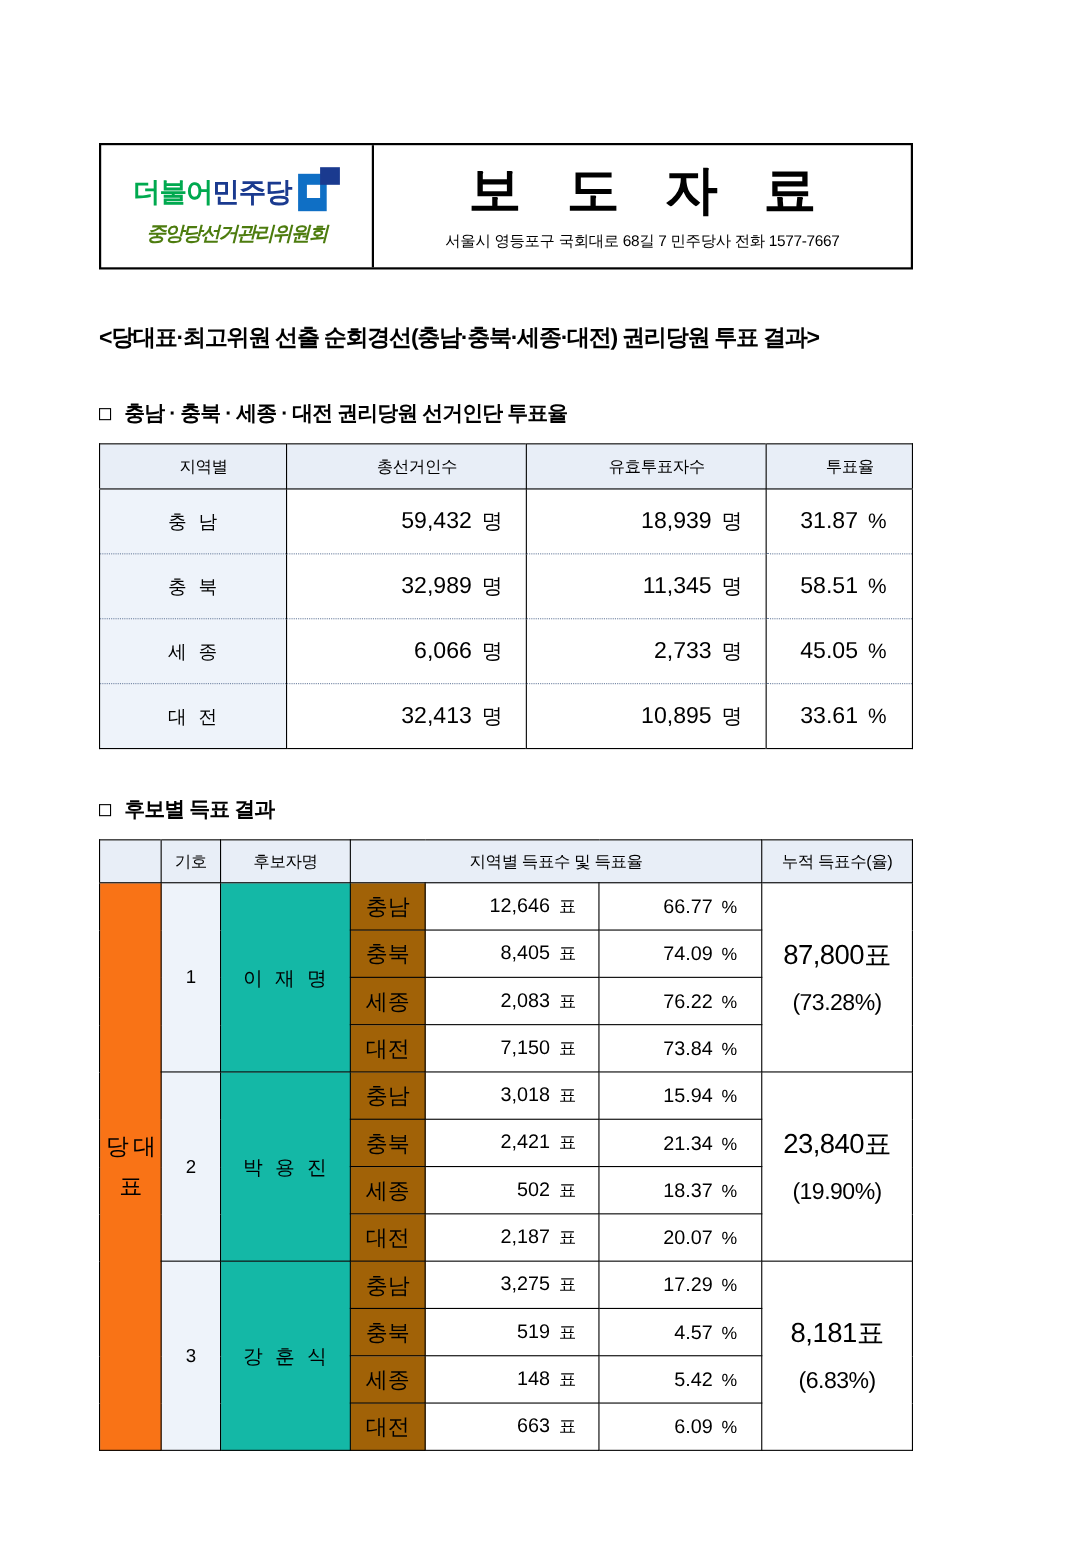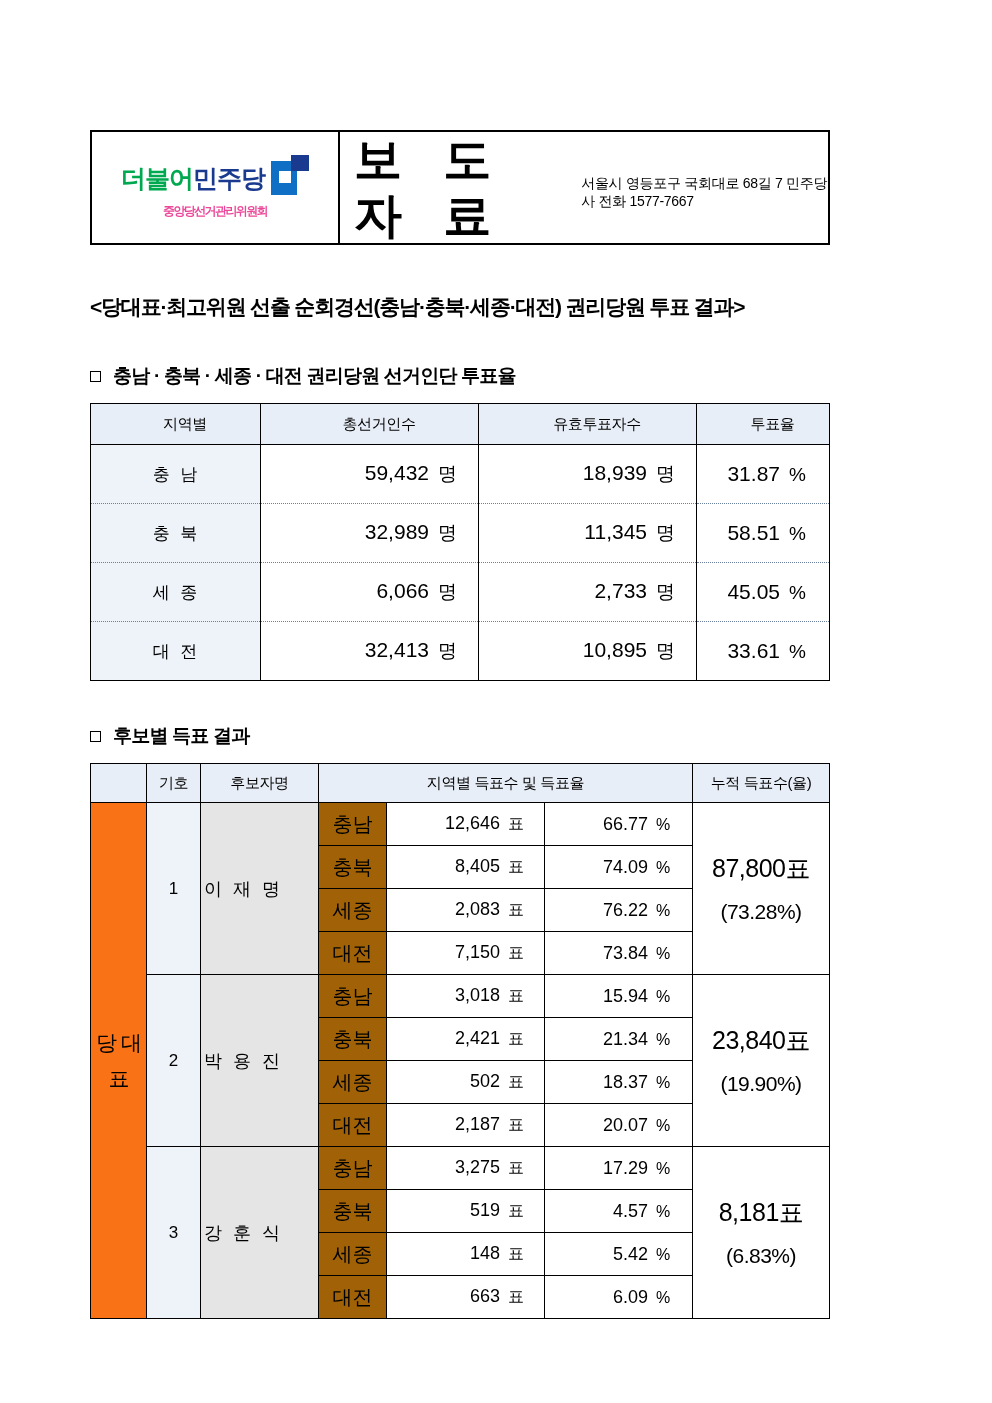--- a/index.html
+++ b/index.html
@@ -61,29 +61,30 @@
   }
   .logo-mark .sq {
     position: absolute;
     background: #0f6fc5;
   }
   .logo-mark .sq1 { left: 0; top: 6px; width: 26px; height: 34px; }
   .logo-mark .sq2 { left: 20px; top: 0; width: 18px; height: 16px; background: #1a3a8f; }
   .logo-mark .sq3 { left: 8px; top: 16px; width: 12px; height: 12px; background: #ffffff; }
   .logo-sub {
     margin-top: 2px;
-    font-size: 12px;
+    font-size: 18px;
     font-weight: bold;
     letter-spacing: -1.6px;
-    color: #ec4899;
+    color: #4d7c0f;
+    font-style: italic;
   }
   .header-title {
     flex: 1;
     display: flex;
-    flex-direction: row;
+    flex-direction: column;
     align-items: center;
     justify-content: center;
   }
   .header-title .t {
     font-size: 48px;
     font-weight: bold;
     letter-spacing: 14px;
     padding-left: 14px;
     line-height: 1.15;
   }
@@ -193,21 +194,22 @@
     font-size: 21px;
     line-height: 1.7;
     letter-spacing: -1px;
   }
   .tbl-result td.rank {
     background: #eef3fa;
     text-align: center;
     font-size: 17px;
   }
   .tbl-result td.cand {
-    background: #e5e5e5;
+    background: #14b8a6;
+    text-align: center;
     font-size: 18px;
     letter-spacing: 3px;
     padding-left: 3px;
   }
   .tbl-result td.sub-region {
     background: #a16207;
     text-align: center;
     font-size: 20px;
     width: 68px;
     font-family: Liberation Mono, monospace;

